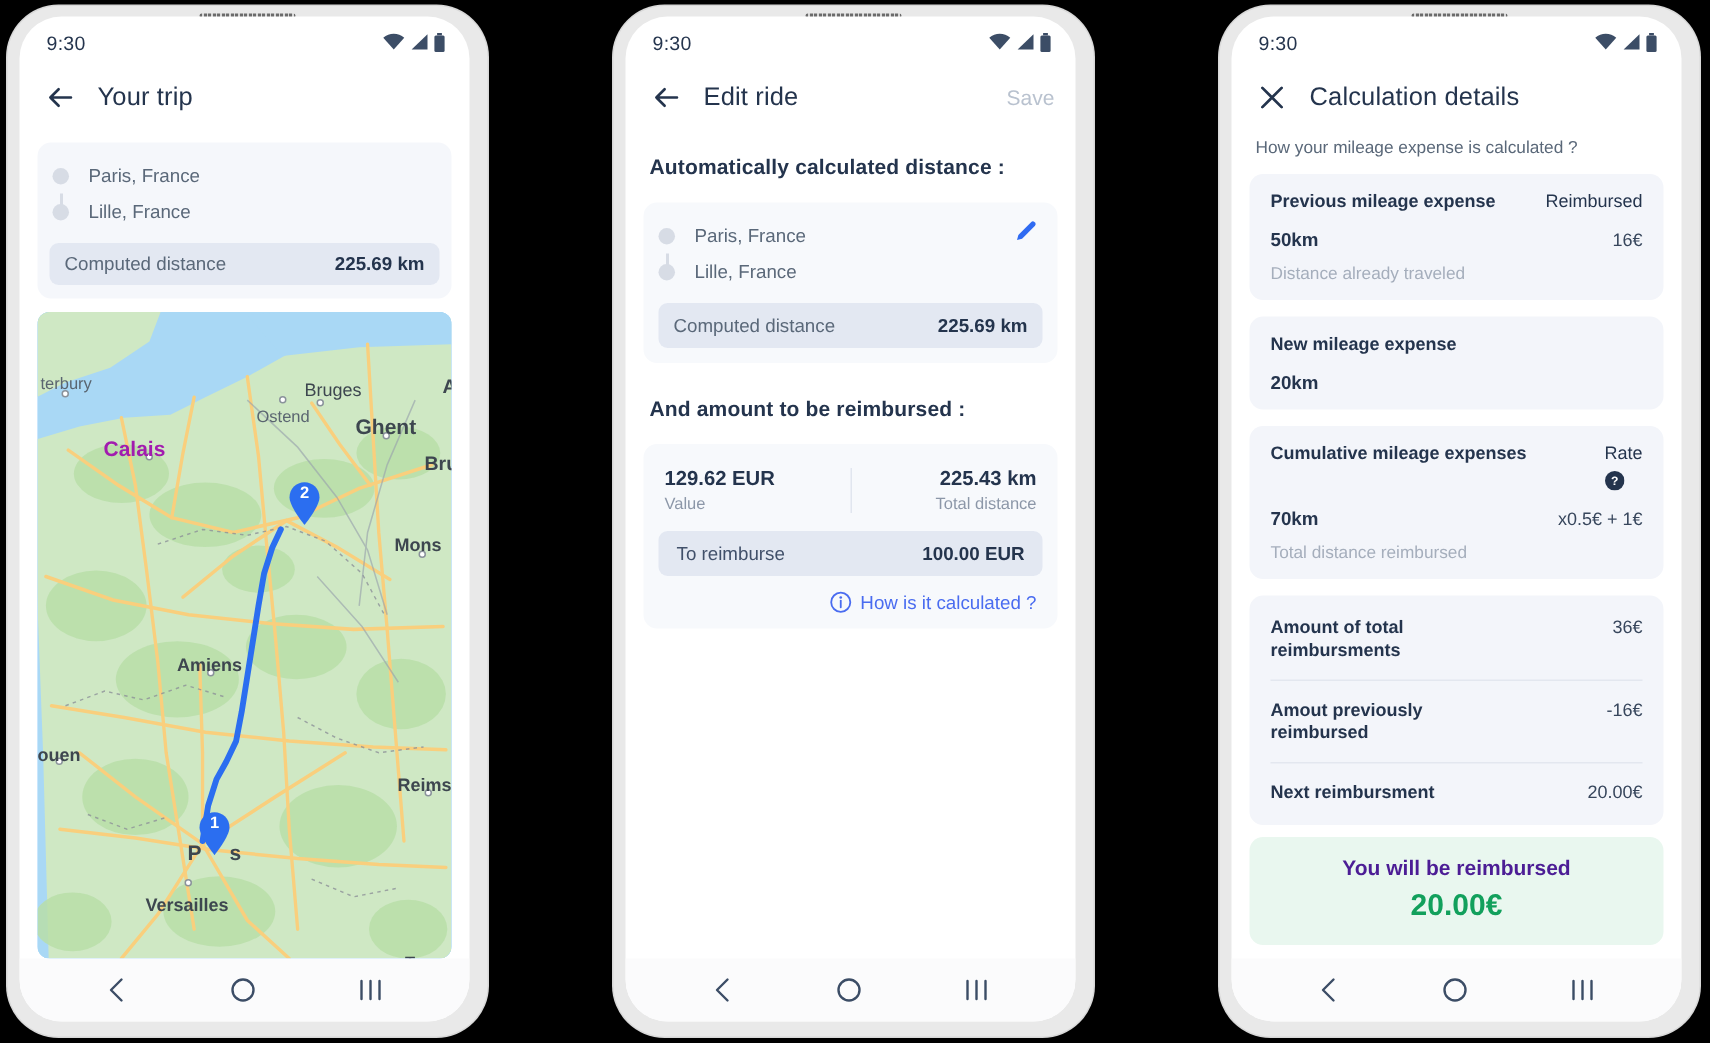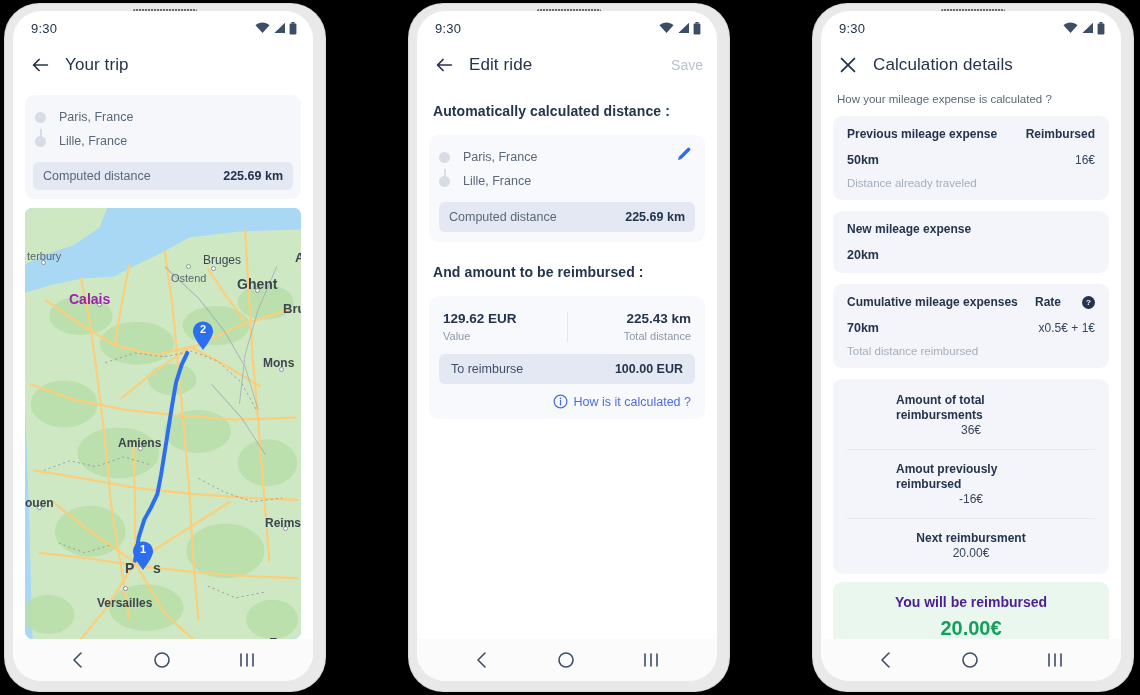--- a/index.html
+++ b/index.html
@@ -160,36 +160,35 @@
   .subhead {
     font-size: 11.5px; color: #5a6879; margin: 4px 16px 0 16px;
   }
   .card {
     margin: 11px 12px 0 12px;
     background: #f3f5fa; border-radius: 9px;
     padding: 11px 14px 11px 14px;
   }
   .card .r { display: flex; justify-content: space-between; align-items: baseline; }
   .card .h { font-size: 12px; font-weight: 700; color: #24344d; }
-  .card .h.right { font-weight: 700; }
+  .card .h.right { font-weight: 400; }
   .card .v { font-size: 12.5px; font-weight: 700; color: #24344d; margin-top: 12px; }
   .card .vr { font-size: 12px; color: #37465c; margin-top: 12px; font-weight: 400; }
   .card .note { font-size: 11.5px; color: #a5aebc; margin-top: 10px; }
-  .rate-wrap { display: flex; align-items: flex-end; gap: 21px; }
+  .rate-wrap { display: flex; align-items: flex-start; gap: 5px; flex-direction: column; }
 
   .summary-card {
     margin: 11px 12px 0 12px;
     background: #f3f5fa; border-radius: 9px;
     padding: 2px 14px 2px 14px;
   }
   .srow {
-    display: flex; justify-content: space-between; align-items: center;
+    display: flex; justify-content: space-between; align-items: flex-start;
     padding: 12px 0 12px 0;
     border-bottom: 1px solid #e3e7ef;
-    flex-direction: column;
   }
   .srow:last-child { border-bottom: none; }
   .srow .sl { font-size: 12px; font-weight: 700; color: #24344d; line-height: 15px; max-width: 150px; }
   .srow .sv { font-size: 12px; color: #37465c; }
 
   .green-card {
     margin: 8px 12px 0 12px;
     background: #e9f7ef; border-radius: 9px;
     padding: 12px 10px 14px 10px;
     text-align: center;

